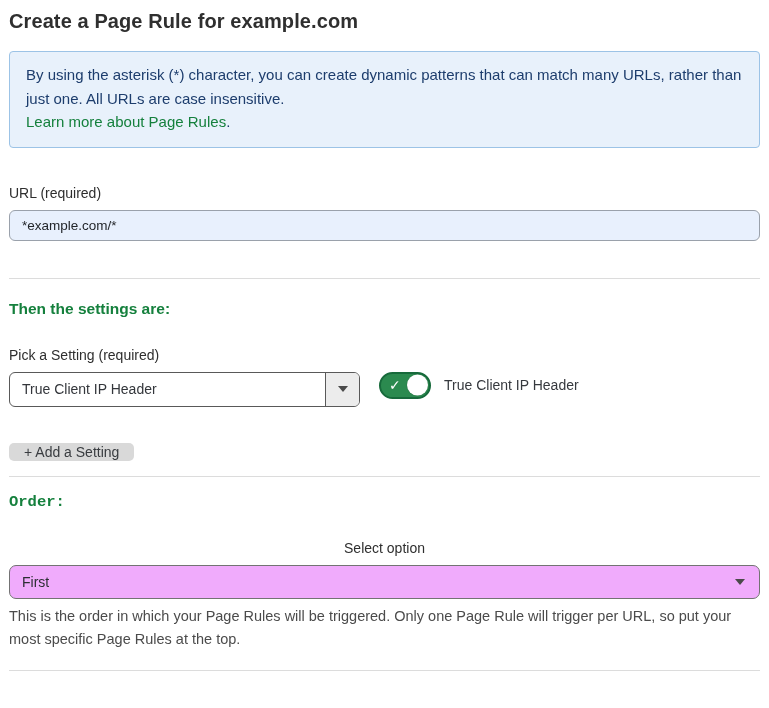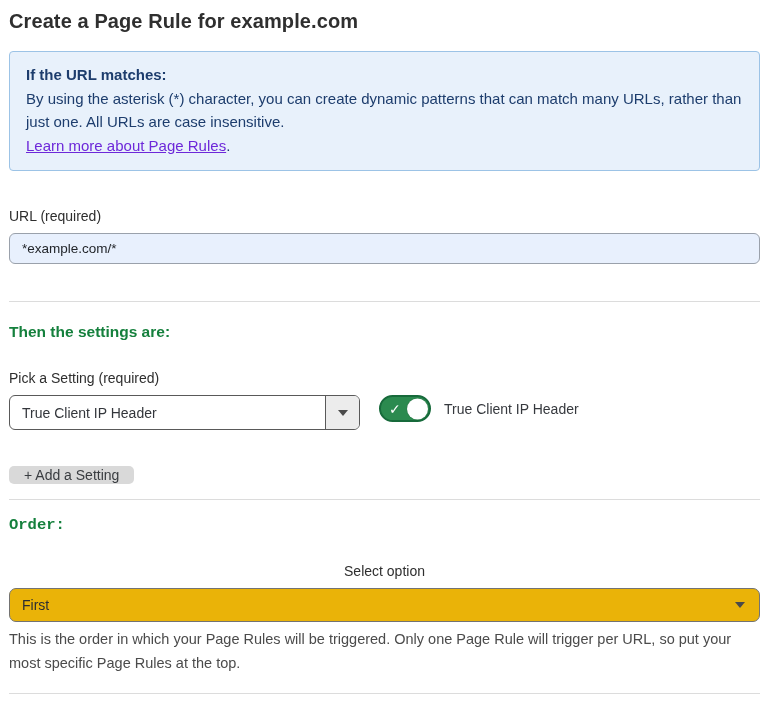--- a/index.html
+++ b/index.html
@@ -21,21 +21,21 @@
     margin-top: 16px;
     background: #e8f1fb;
     border: 1px solid #9cc3e6;
     border-radius: 4px;
     padding: 11px 16px 13px 16px;
     color: #1d3d6d;
     font-size: 15px;
     line-height: 23.5px;
   }
   .info-box .info-heading { font-weight: 700; }
-  .info-link { color: #6d28d9; text-decoration: underline; cursor: pointer; }
+  .info-link { color: #15803d; cursor: pointer; }
   .info-link-suffix { color: #1d3d6d; }
 
   .field-label { font-size: 14px; color: #2e2e2e; }
   .url-label { margin-top: 37px; }
 
   .url-input {
     margin-top: 9px;
     width: 100%; height: 31px;
     background: #e8f0fd;
     border: 1px solid #9aa1ab;
@@ -123,42 +123,41 @@
   .btn-gray { background: #d9d9d9; color: #393c40; }
 
   .add-setting-btn { margin-top: 36px; height: 18px; }
 
   .order-select-label { margin-top: 29px; text-align: center; }
   .full-select {
     margin-top: 9px;
     width: 100%; height: 34px;
     border: 1px solid #737373;
     border-radius: 7px;
-    background: #eab308;
+    background: #f0abfc;
     display: flex; align-items: center;
     padding: 0 14px 0 12px;
     cursor: pointer;
   }
   .full-select .select-value { flex: 1; font-size: 14px; color: #2b2e33; }
 
   .help-text {
     margin-top: 6px;
     font-size: 14.5px; line-height: 23.5px;
     color: #4b4b4b;
   }
 </style>
 </head>
 <body>
 
 <div class="container">
 
   <h1 class="page-title">Create a Page Rule for example.com</h1>
 
   <div class="info-box">
-    <div class="info-heading">If the URL matches:</div>
     <div class="info-body">By using the asterisk (*) character, you can create dynamic patterns that can match many URLs, rather than just one. All URLs are case insensitive.</div>
     <div><a class="info-link">Learn more about Page Rules</a><span class="info-link-suffix">.</span></div>
   </div>
 
   <div class="field-label url-label">URL (required)</div>
   <input class="url-input" type="text" value="*example.com/*" style="">
 
   <hr class="divider divider-1">
 
   <h2 class="section-heading settings-heading">Then the settings are:</h2>

